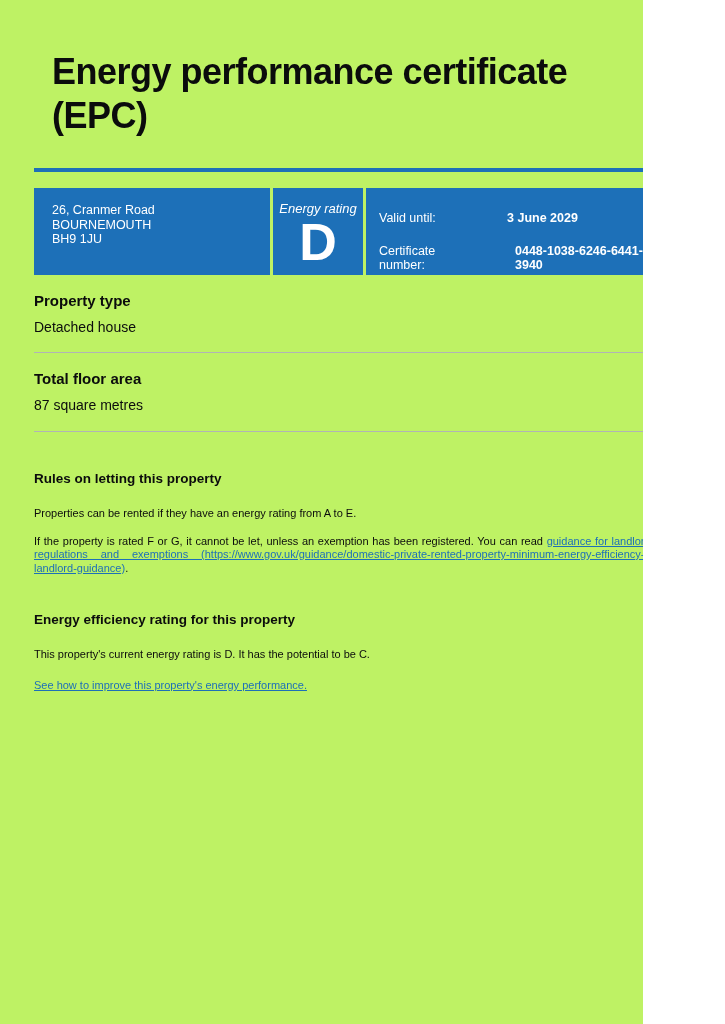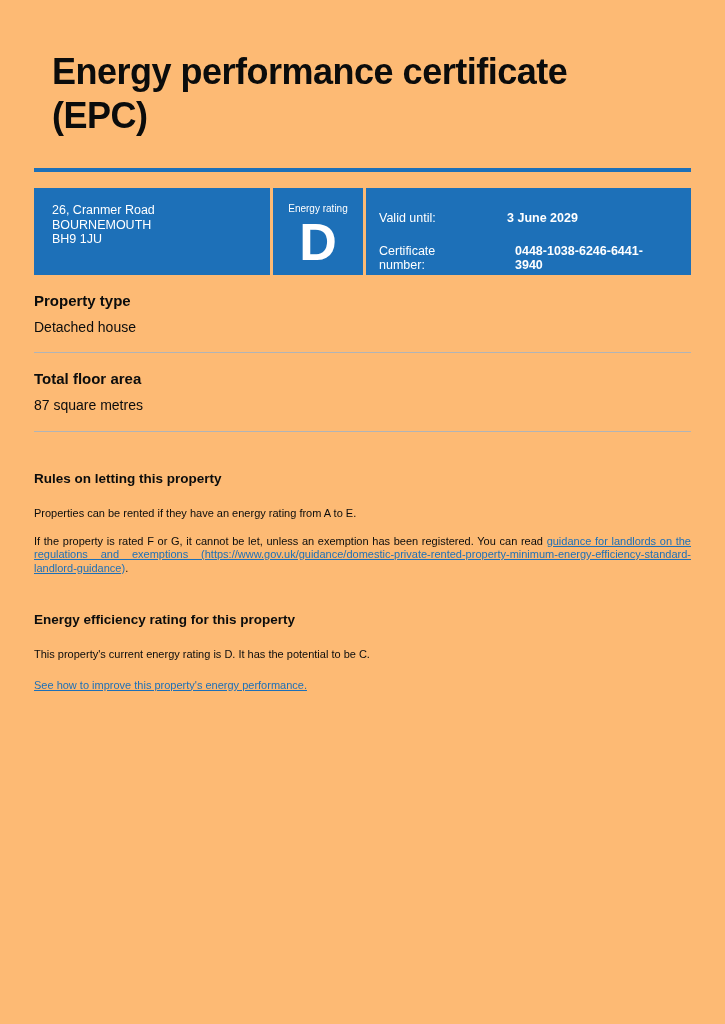--- a/index.html
+++ b/index.html
@@ -3,23 +3,23 @@
 <meta charset="utf-8">
 <style>
   * { box-sizing: border-box; margin: 0; padding: 0; }
   html, body { background: #ffffff; }
   body {
     font-family: "Liberation Sans", "DejaVu Sans", sans-serif;
     color: #0b0c0c;
   }
   .page {
     position: relative;
-    width: 725px;
+    width: 643px;
     height: 1024px;
-    background: #fdba74;
+    background: #bef264;
     overflow: hidden;
   }
   .content {
     margin: 0 34px;
     width: 657px;
   }
   h1.page-title {
     padding: 50px 0 0 18px;
     font-size: 36px;
     line-height: 44px;
@@ -46,21 +46,21 @@
   .address-panel {
     width: 236px;
     padding: 15px 18px;
     line-height: 14.5px;
   }
   .rating-panel {
     width: 90px;
     text-align: center;
     padding-top: 14px;
   }
-  .rating-label { font-size: 10px; line-height: 14px; }
+  .rating-label { font-size: 13px; line-height: 14px; font-style: italic; }
   .rating-value {
     margin-top: 1px;
     font-size: 52px;
     line-height: 50px;
     font-weight: bold;
   }
   .validity-panel {
     flex: 1;
     padding: 8px 28px 0 13px;
     display: flex;

